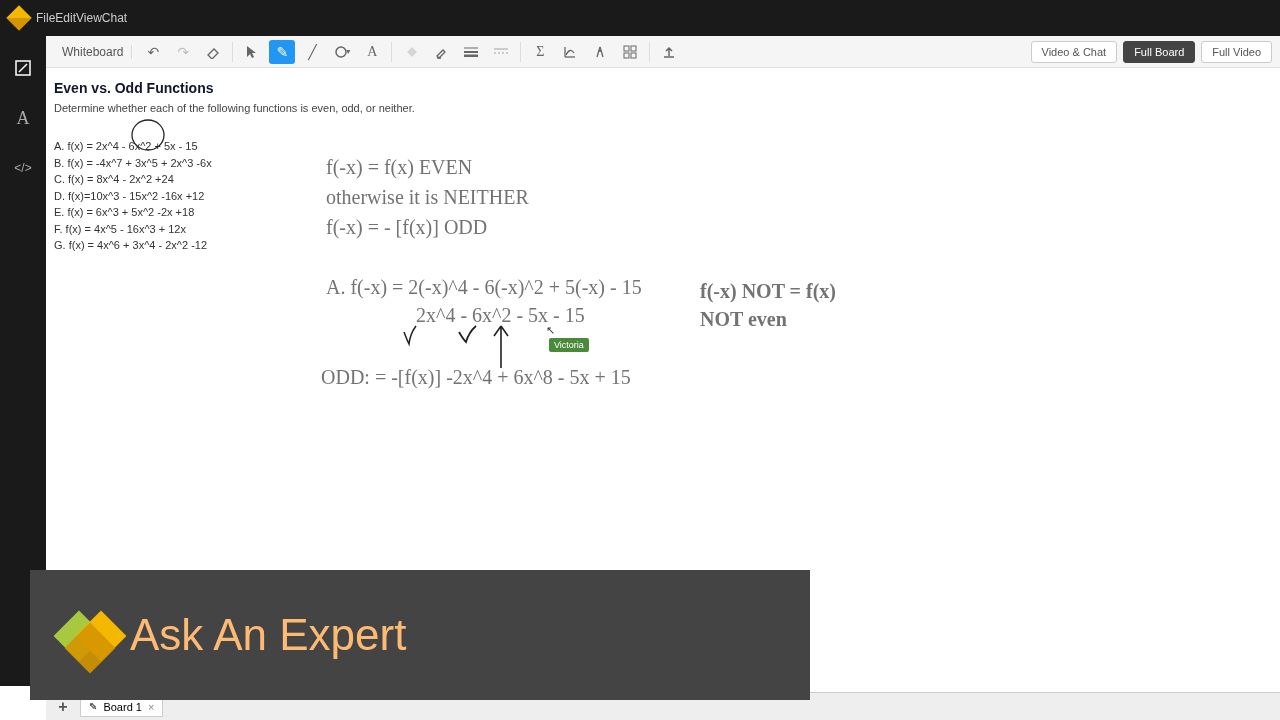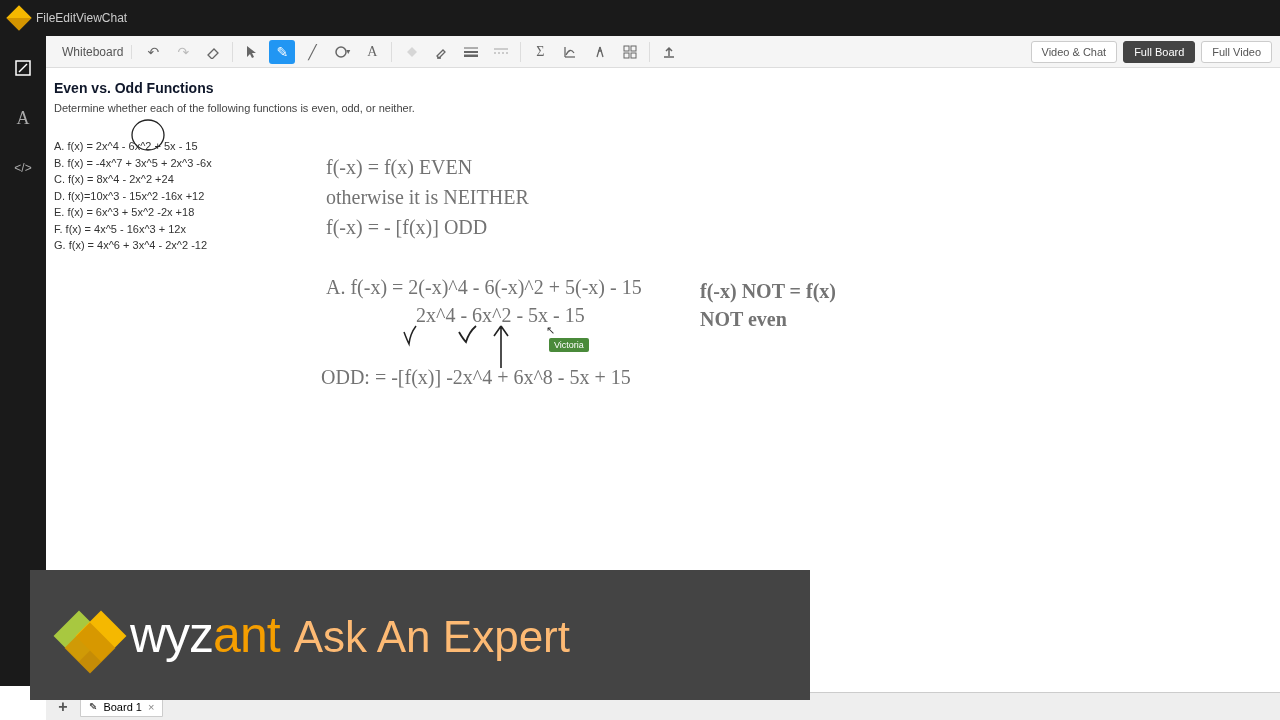--- a/index.html
+++ b/index.html
@@ -203,16 +203,15 @@
   </div>
 </div>
 
 <div class="overlay">
   <div class="ov-logo">
     <div class="diamond d1"></div>
     <div class="diamond d2"></div>
     <div class="diamond d3"></div>
   </div>
   <div class="ov-text">
-    <span class="wyz"><span>wyz</span><span class="ant">ant</span></span>
     <span class="ask">Ask An Expert</span>
   </div>
 </div>
 
 </body></html>

